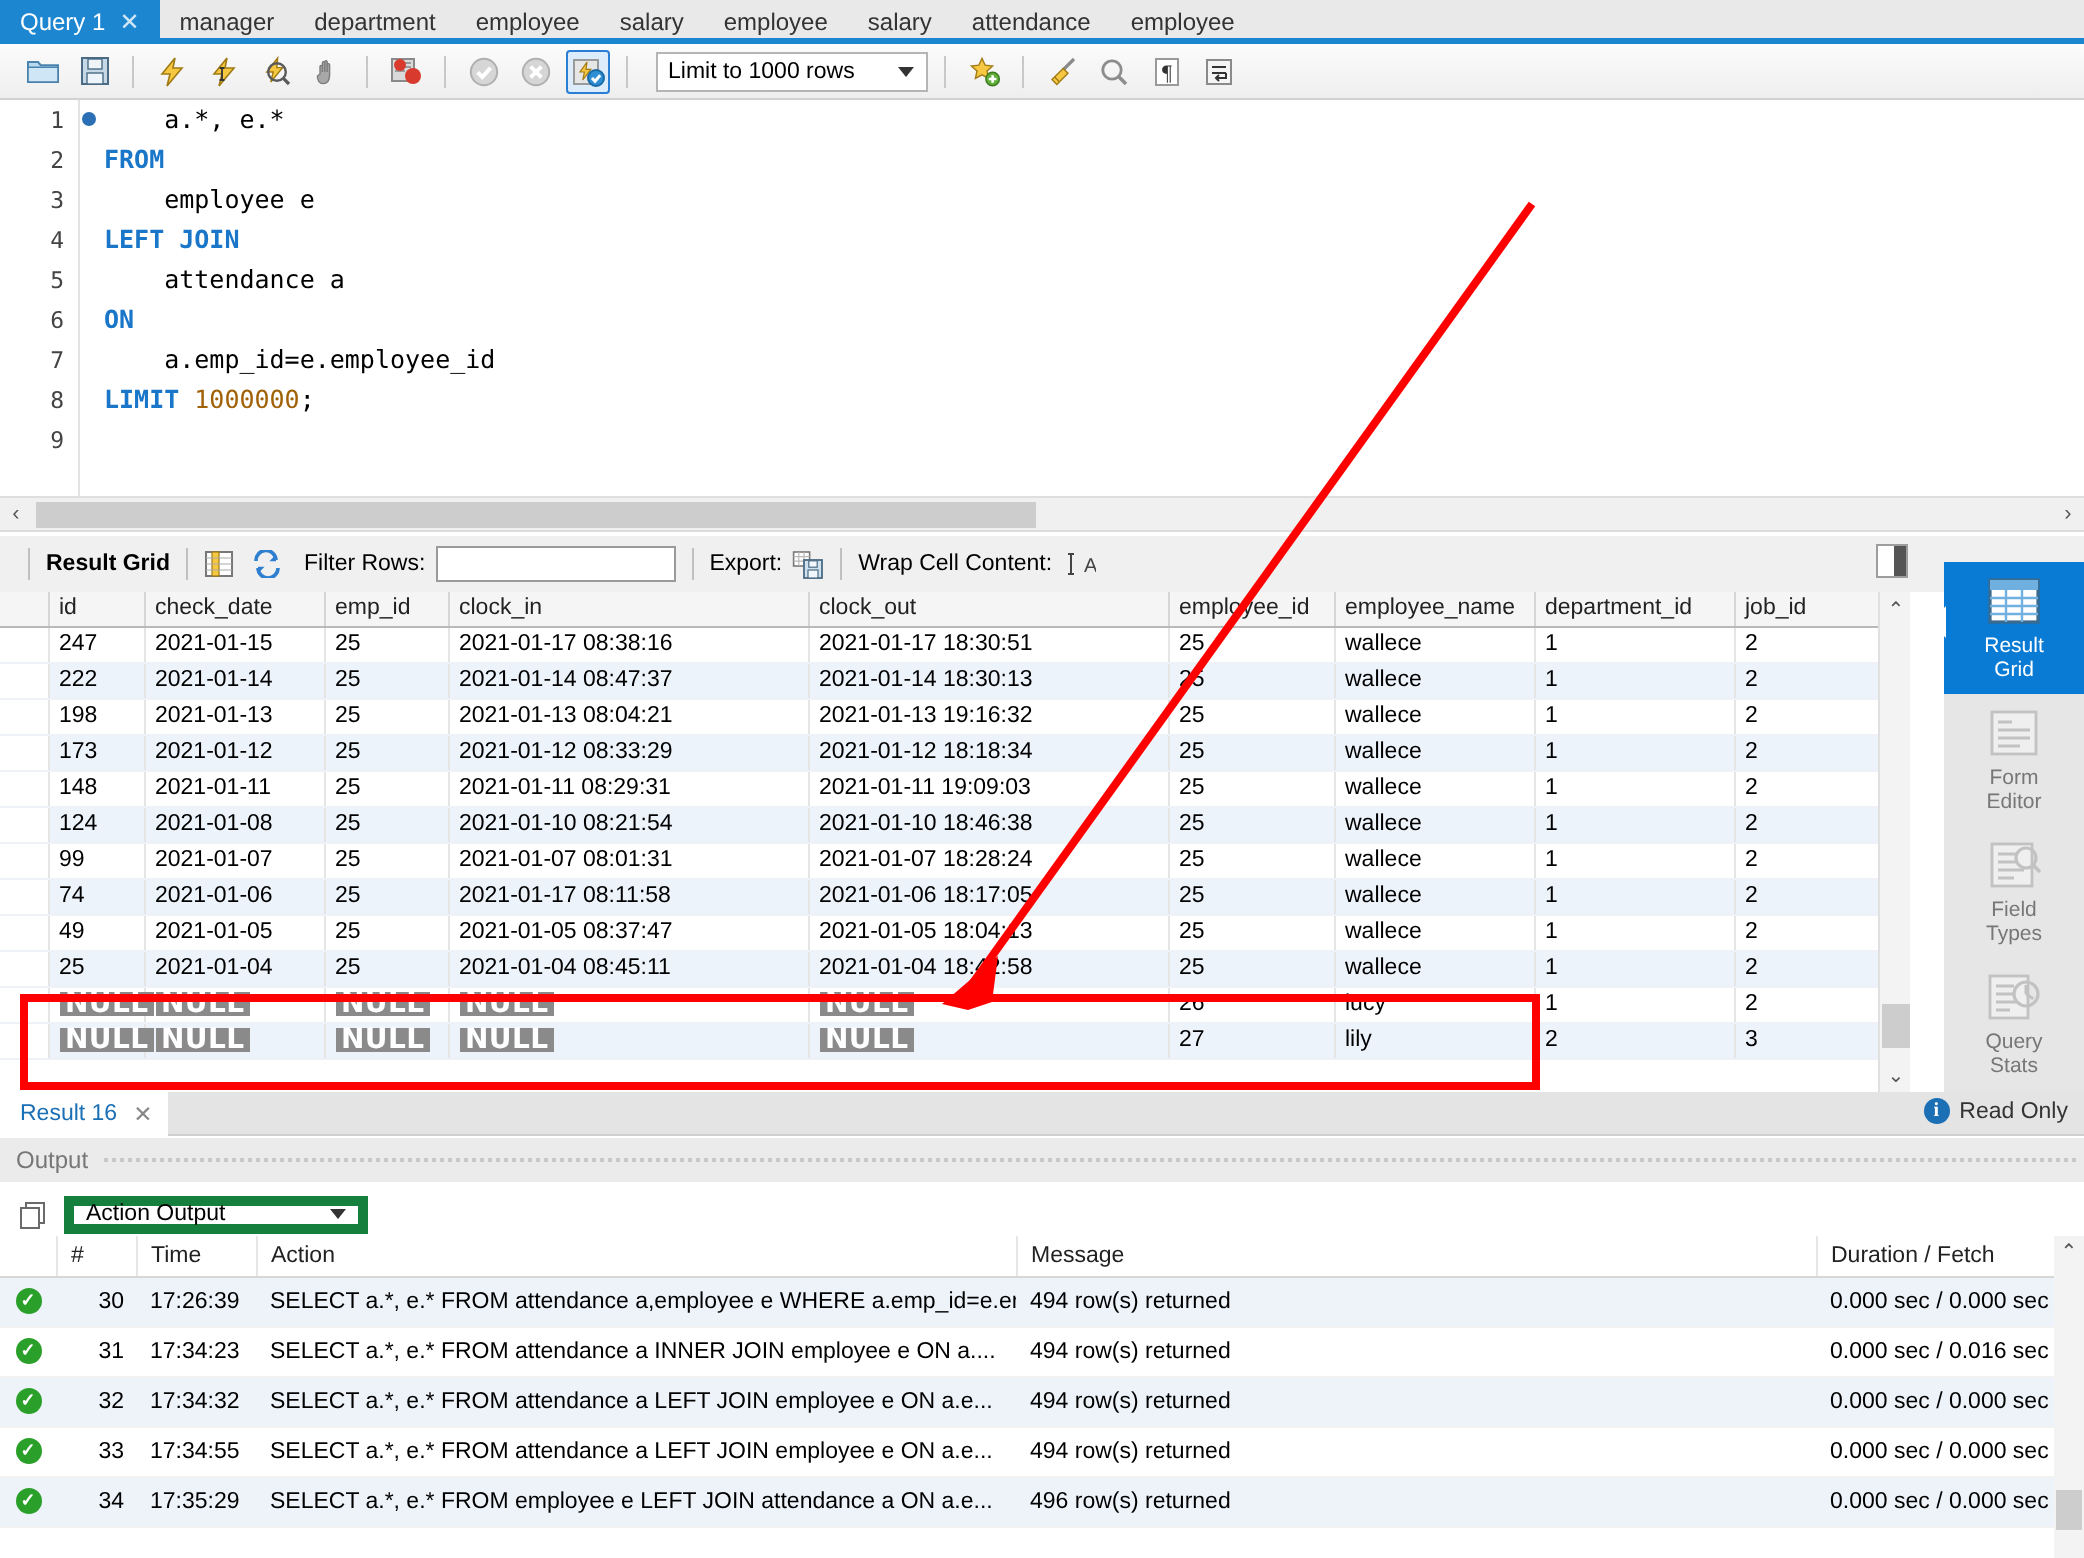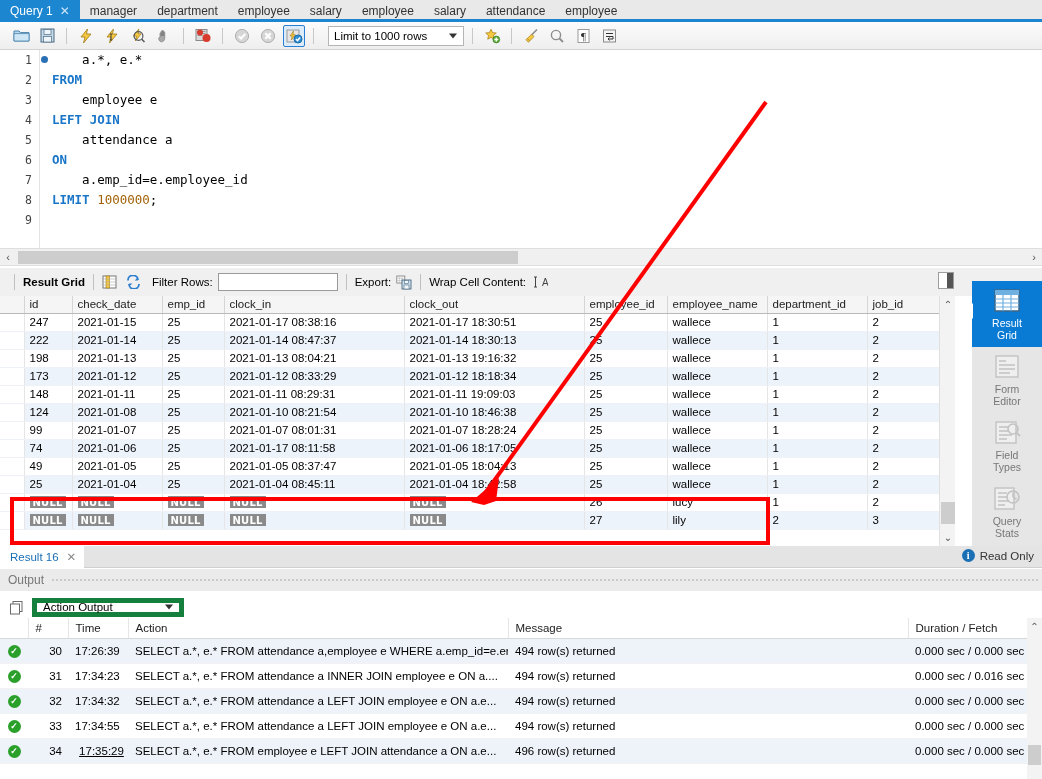--- a/index.html
+++ b/index.html
@@ -125,21 +125,21 @@
   }
   table.grid td {
     height: 18px; border-right: 1px solid #e5e5e5;
     border-bottom: 1px solid #eef1f5; font-size: 11.5px;
     padding-left: 5px; white-space: nowrap; color: #000;
   }
   tr.alt td { background: #edf3fb; }
   tr.norm td { background: #ffffff; }
   td.rowsel { background: #fff !important; border-right: 1px solid #d0d0d0; }
   .nullbadge {
-    display: inline-block; background: #8a8a8a; color: #fff; font-size: 10px;
+    display: inline-block; background: #8a8a8a; color: #fff; font-size: 14px;
     font-weight: bold; line-height: 11px; padding: 1px 3px 0 3px;
     font-family: "DejaVu Sans", sans-serif; letter-spacing: .2px;
   }
 
   .gvscroll {
     position: absolute; top: 296px; right: 87px; width: 16px; height: 250px;
     background: #f3f3f3; border-left: 1px solid #e0e0e0;
   }
   .gvs-up, .gvs-dn {
     position: absolute; left: 0; width: 16px; height: 17px;
@@ -784,21 +784,21 @@
             <td style="text-align: center; padding-left: 0px;"><span class="okdot">✓</span></td>
             <td style="text-align: right; padding-right: 6px;">33</td>
             <td style="text-align: left;">17:34:55</td>
             <td style="text-align: left;">SELECT     a.*, e.* FROM     attendance a LEFT JOIN     employee e ON     a.e...</td>
             <td style="text-align: left;">494 row(s) returned</td>
             <td style="text-align: left;">0.000 sec / 0.000 sec</td>
           </tr>
           <tr class="oalt">
             <td style="text-align: center; padding-left: 0px;"><span class="okdot">✓</span></td>
             <td style="text-align: right; padding-right: 6px;">34</td>
-            <td style="text-align: center; text-decoration: underline;">17:35:29</td>
+            <td style="text-align: left;">17:35:29</td>
             <td style="text-align: left;">SELECT     a.*, e.* FROM     employee e LEFT JOIN     attendance a ON     a.e...</td>
             <td style="text-align: left;">496 row(s) returned</td>
             <td style="text-align: left;">0.000 sec / 0.000 sec</td>
           </tr>
         </tbody>
     </table>
   </div>
   <div class="outvscroll">
     <div class="ovs-up">⌃</div>
     <div class="ovs-thumb"></div>

